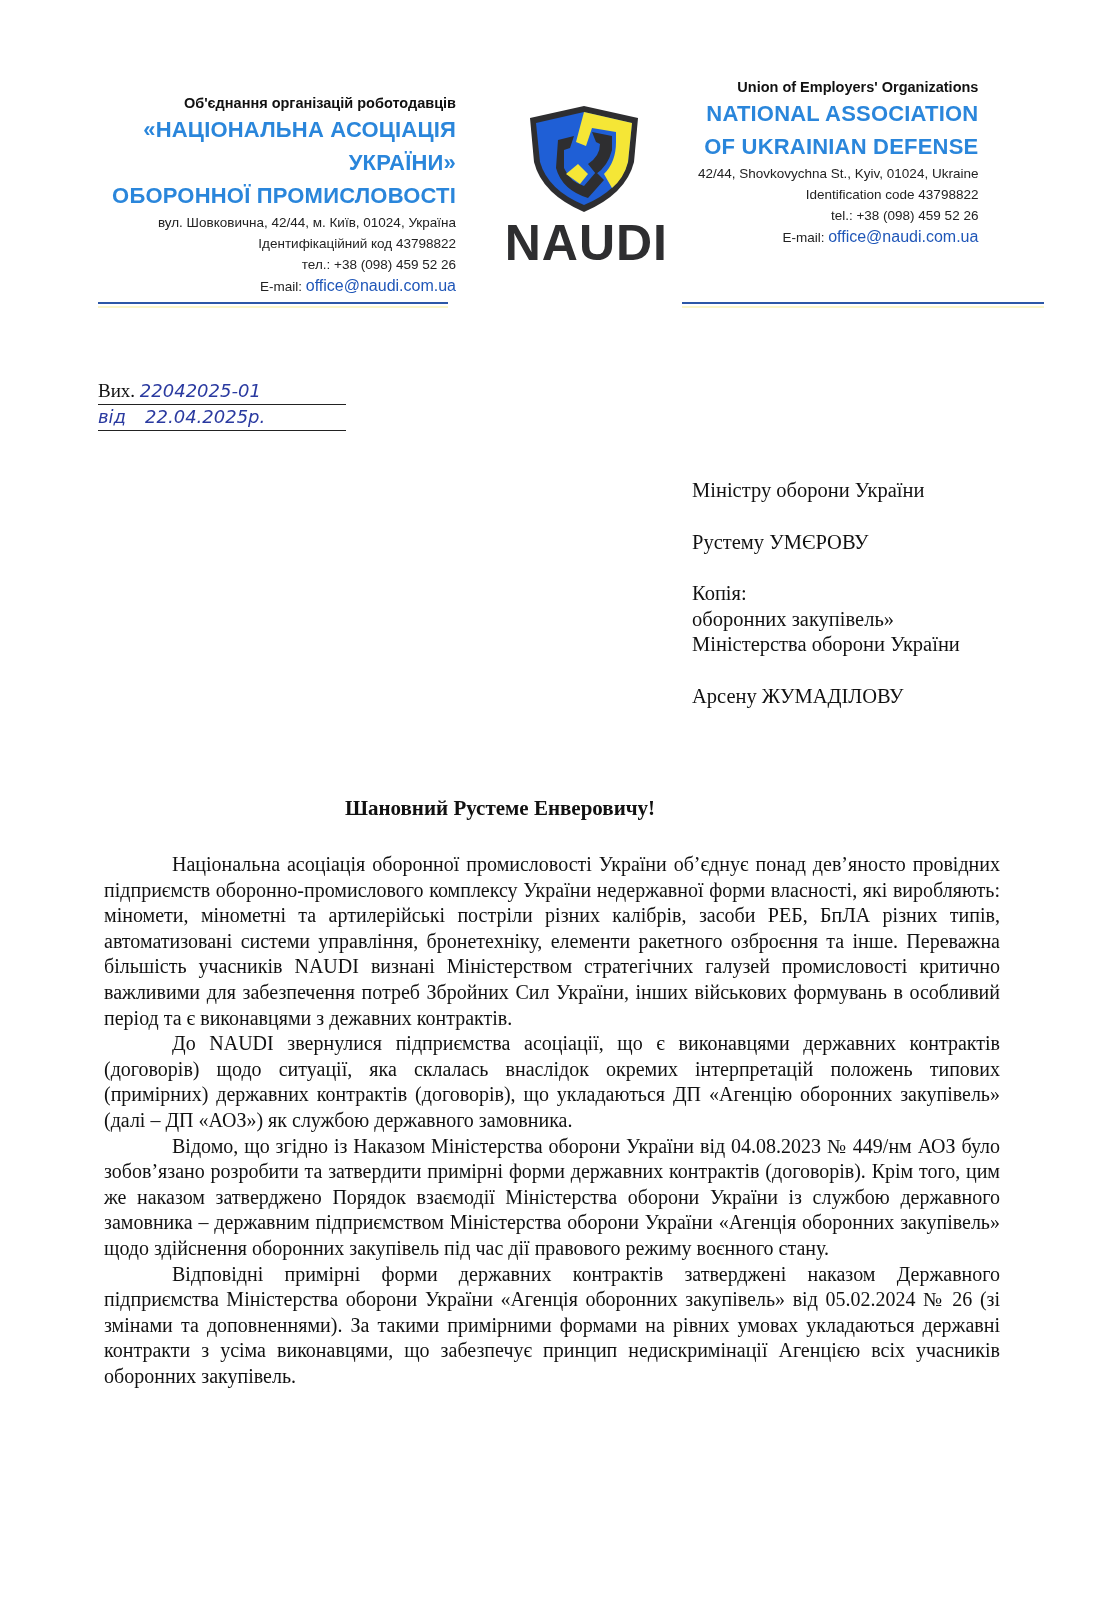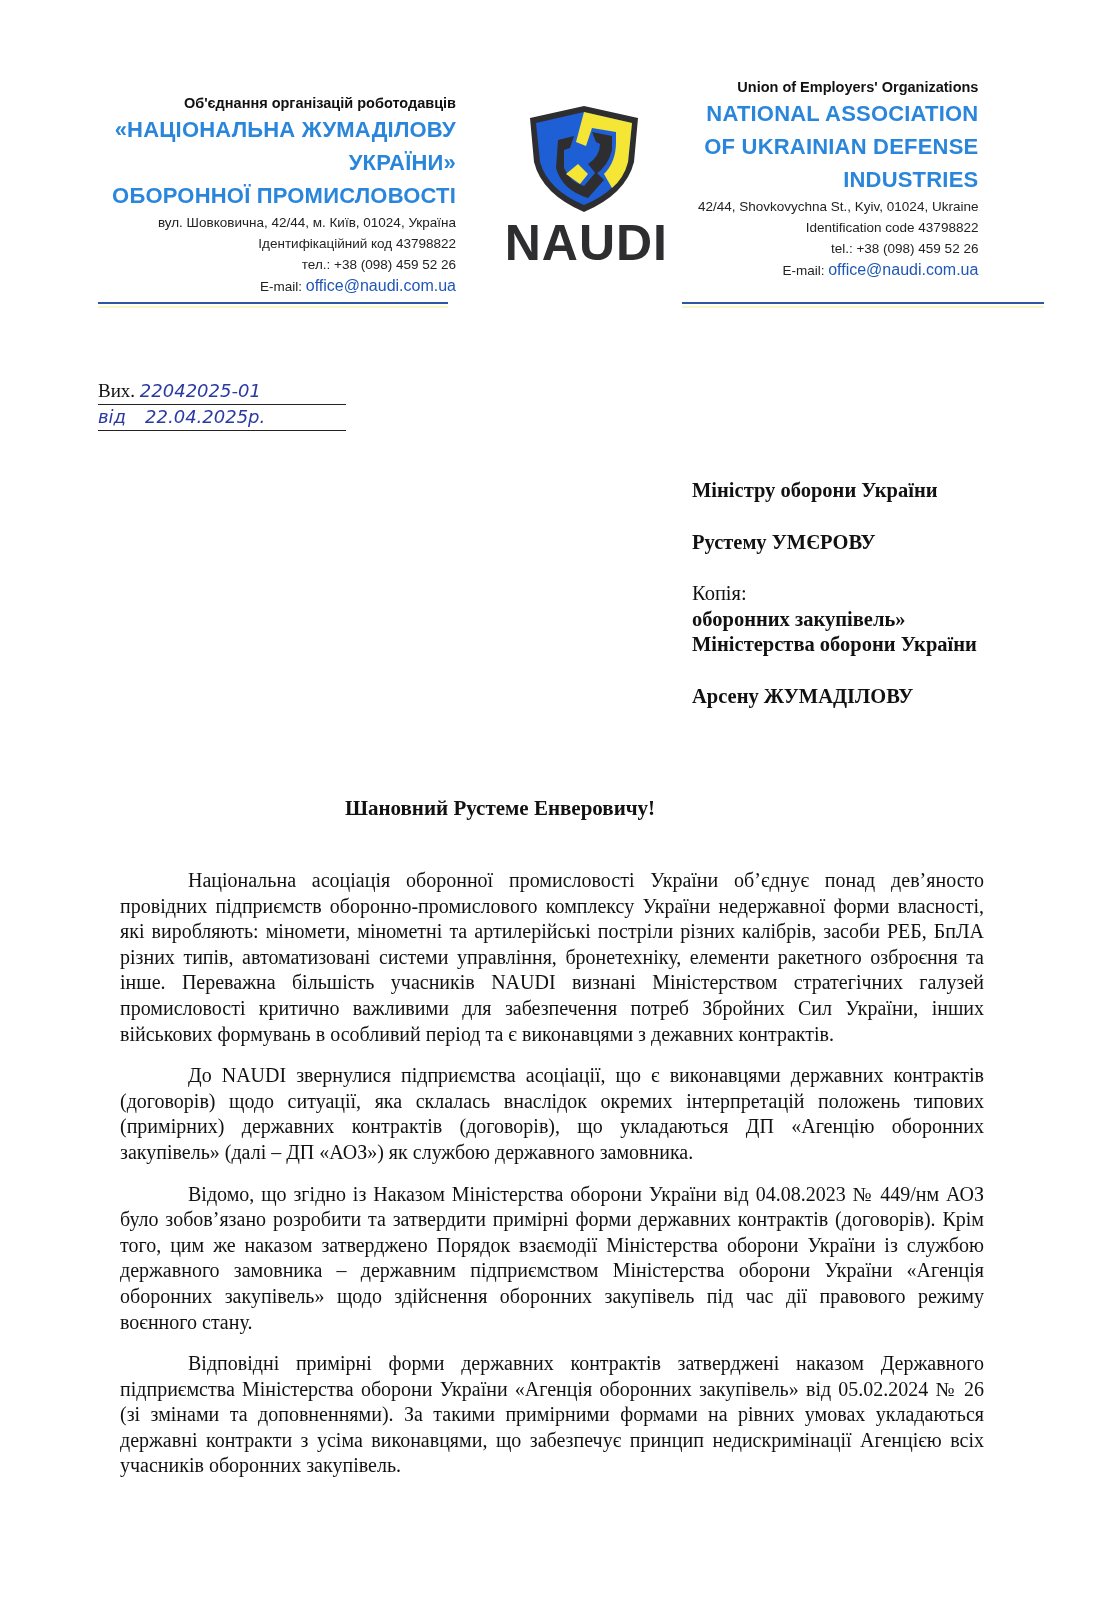--- a/index.html
+++ b/index.html
@@ -12,31 +12,31 @@
   .hdr-email a { color: #1f56b8; font-size: 16px; }
   .rule { position: absolute; height: 2px; background: #2d57a6; }
   .rule-y { position: absolute; height: 2px; background: #fbf6c8; }
   .logo { position: absolute; left: 500px; top: 102px; width: 168px; height: 170px; }
   .logo-text { position: absolute; left: 0; top: 112px; width: 168px; text-align: right; font-family: "Liberation Sans", sans-serif; font-weight: bold; font-size: 50px; color: #2e2e30; letter-spacing: 1px; }
   .outref { position: absolute; left: 98px; top: 380px; font-family: "Liberation Serif", serif; font-size: 19px; }
   .outref .hand { font-family: "DejaVu Sans", sans-serif; color: #2a3aa0; font-style: italic; font-size: 18px; text-align: center; }
   .outref .row { position: relative; height: 26px; }
   .outref .u { position: absolute; left: 0; width: 248px; height: 1px; background: #222; }
   .addressee { position: absolute; left: 692px; top: 478px; font-family: "Liberation Serif", serif; font-size: 20.5px; line-height: 25.5px; }
-  .addressee .b { font-weight: bold; }
+  .addressee .b { font-weight: normal; }
   .greeting { position: absolute; left: 0; width: 1000px; top: 796px; text-align: center; font-family: "Liberation Serif", serif; font-weight: bold; font-size: 21px; }
   .body { position: absolute; left: 104px; top: 852px; width: 896px; font-family: "Liberation Serif", serif; font-size: 20px; line-height: 25.6px; text-align: justify; }
-  .body p { margin: 16px; text-indent: 68px; }
+  .body p { margin: 0; text-indent: 68px; }
 </style>
 </head>
 <body>
 
 <div class="hdr-left">
   <div class="hdr-sub">Об'єднання організацій роботодавців</div>
-  <div class="hdr-title">«НАЦІОНАЛЬНА ЖУМАДІЛОВУ</div>
+  <div class="hdr-title">«НАЦІОНАЛЬНА АСОЦІАЦІЯ</div>
   <div class="hdr-title">УКРАЇНИ»</div>
   <div class="hdr-title">ОБОРОННОЇ ПРОМИСЛОВОСТІ</div>
   <div class="hdr-line">вул. Шовковична, 42/44, м. Київ, 01024, Україна</div>
   <div class="hdr-line">Ідентифікаційний код 43798822</div>
   <div class="hdr-line">тел.: +38 (098) 459 52 26</div>
   <div class="hdr-line hdr-email"><span>E-mail: </span><a>office@naudi.com.ua</a></div>
 </div>
 <div class="rule" style="left:98px; top:302px; width:350px;"></div>
 <div class="rule-y" style="left:98px; top:306px; width:350px;"></div>
 
@@ -49,21 +49,20 @@
     <path d="M92 30 L112 34 L112 48 Q108 64 96 72 L88 62 Q100 54 100 42 L96 40 Z" fill="#2e2e30"></path>
     <path d="M66 72 L78 62 L88 72 L80 82 Z" fill="#f5e636"></path>
   </svg>
   <div class="logo-text">NAUDI</div>
 </div>
 
 <div class="hdr-right">
   <div class="hdr-sub">Union of Employers' Organizations</div>
   <div class="hdr-title">NATIONAL ASSOCIATION</div>
   <div class="hdr-title">OF UKRAINIAN DEFENSE</div>
-  <div class="hdr-title">INDUSTRIES</div>
   <div class="hdr-line">42/44, Shovkovychna St., Kyiv, 01024, Ukraine</div>
   <div class="hdr-line">Identification code 43798822</div>
   <div class="hdr-line">tel.: +38 (098) 459 52 26</div>
   <div class="hdr-line hdr-email"><span>E-mail: </span><a>office@naudi.com.ua</a></div>
 </div>
 <div class="rule" style="left:682px; top:302px; width:362px;"></div>
 <div class="rule-y" style="left:682px; top:306px; width:362px;"></div>
 
 <div class="outref">
   <div class="row">

